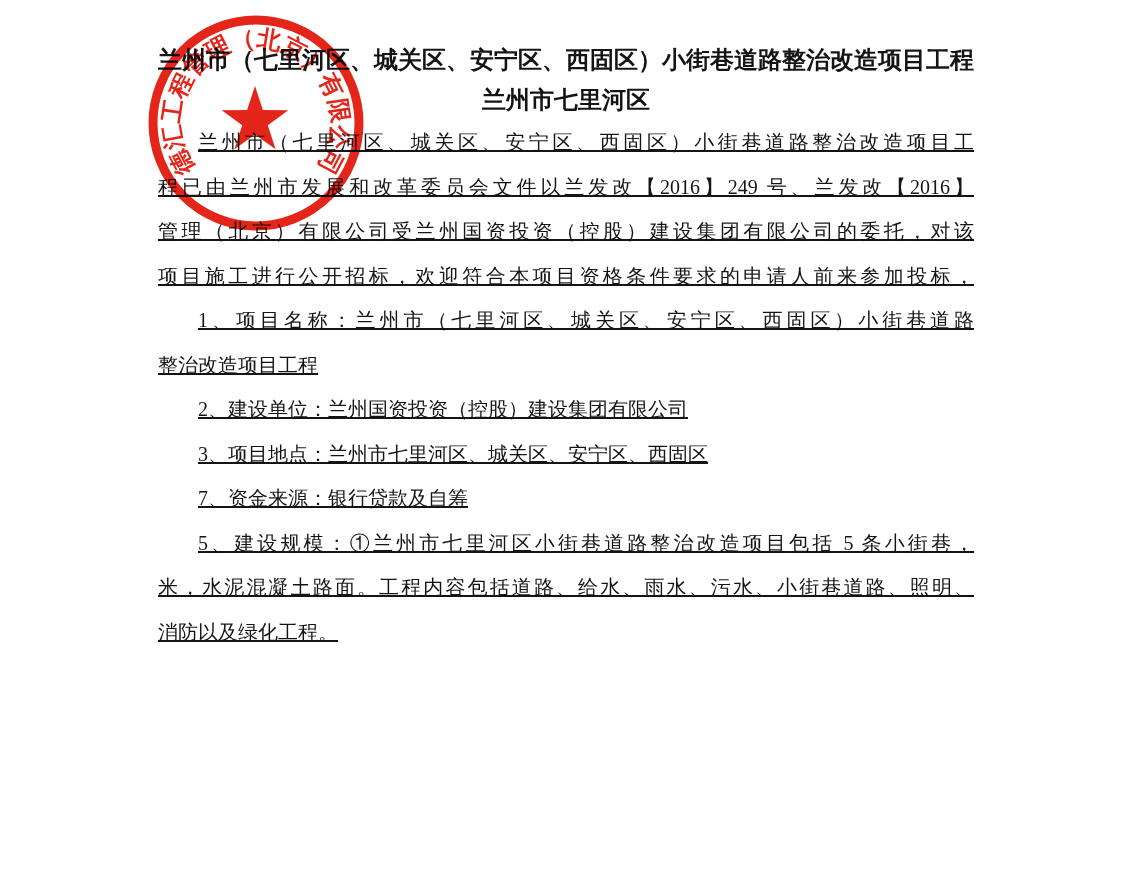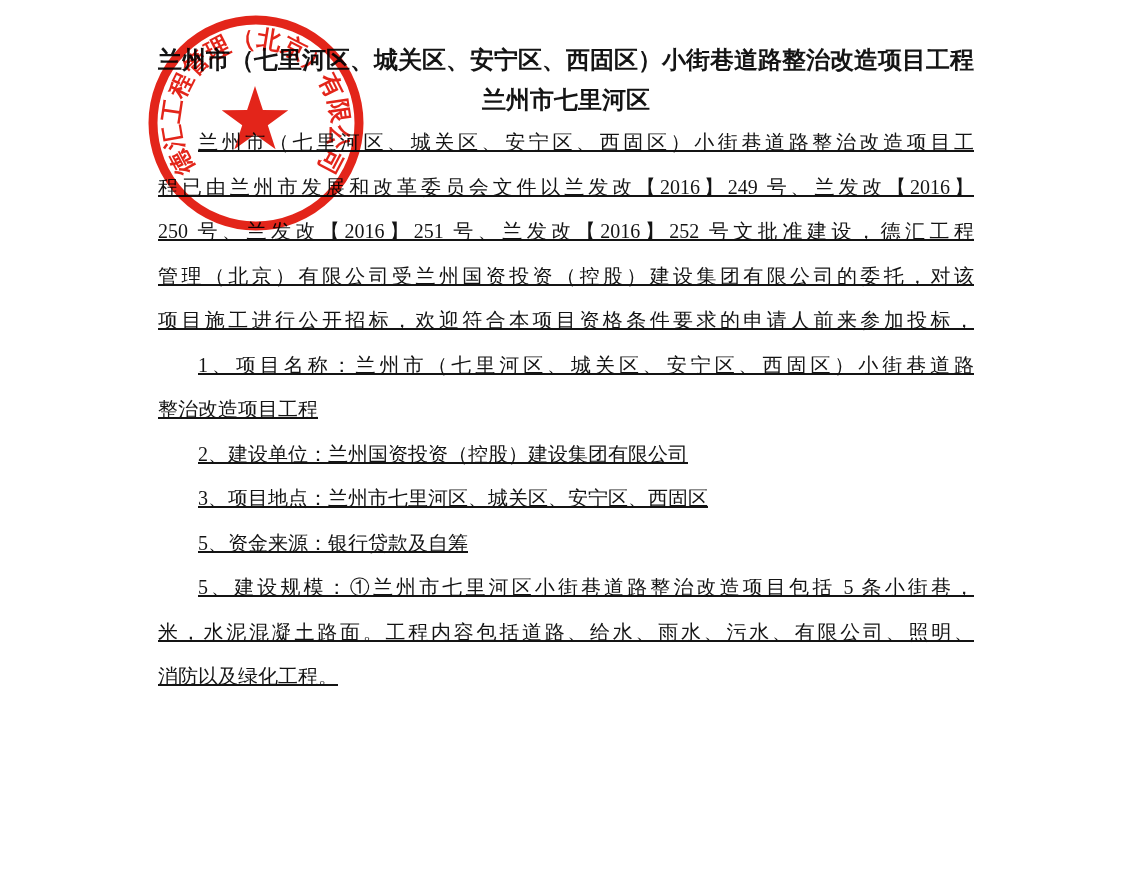--- a/index.html
+++ b/index.html
@@ -36,30 +36,29 @@
   <div class="content">
 
     <div class="title-block">
       <div class="title-line">兰州市（七里河区、城关区、安宁区、西固区）小街巷道路整治改造项目工程</div>
       <div class="title-line">兰州市七里河区</div>
     </div>
 
     <div class="doc-body">
       <div class="line indent just">兰州市（七里河区、城关区、安宁区、西固区）小街巷道路整治改造项目工</div>
       <div class="line just">程已由兰州市发展和改革委员会文件以兰发改【2016】249 号、兰发改【2016】</div>
-      <div class="line just">250 号、兰发改【2016】251 号、兰发改【2016】252 号文批准建设，德汇工程</div>
       <div class="line just">管理（北京）有限公司受兰州国资投资（控股）建设集团有限公司的委托，对该</div>
       <div class="line just">项目施工进行公开招标，欢迎符合本项目资格条件要求的申请人前来参加投标，</div>
       <div class="line indent just">1、项目名称：兰州市（七里河区、城关区、安宁区、西固区）小街巷道路</div>
       <div class="line">整治改造项目工程</div>
       <div class="line indent">2、建设单位：兰州国资投资（控股）建设集团有限公司</div>
       <div class="line indent">3、项目地点：兰州市七里河区、城关区、安宁区、西固区</div>
-      <div class="line indent">5、资金来源：银行贷款及自筹</div>
+      <div class="line indent">7、资金来源：银行贷款及自筹</div>
       <div class="line indent just">5、建设规模：①兰州市七里河区小街巷道路整治改造项目包括 5 条小街巷，</div>
-      <div class="line just">米，水泥混凝土路面。工程内容包括道路、给水、雨水、污水、有限公司、照明、</div>
+      <div class="line just">米，水泥混凝土路面。工程内容包括道路、给水、雨水、污水、小街巷道路、照明、</div>
       <div class="line">消防以及绿化工程。</div>
     </div>
 
   </div>
 
   <svg class="seal" width="240" height="240" viewBox="0 0 240 240">
     <circle cx="120" cy="121" r="103" fill="none" stroke-width="9" stroke="#e2170b"></circle>
     <polygon points="119,84 126.9,108.1 152.3,108.2 131.8,123.2 139.6,147.3 119,132.5 98.4,147.3 106.2,123.2 85.7,108.2 111.1,108.1" fill="#e2170b"></polygon>
     <path id="sealArc" d="M 57.7 164.6 A 76 76 0 1 1 182.3 164.6" fill="none" stroke="none"></path>
     <text font-size="24" text-anchor="middle" fill="#e2170b">

